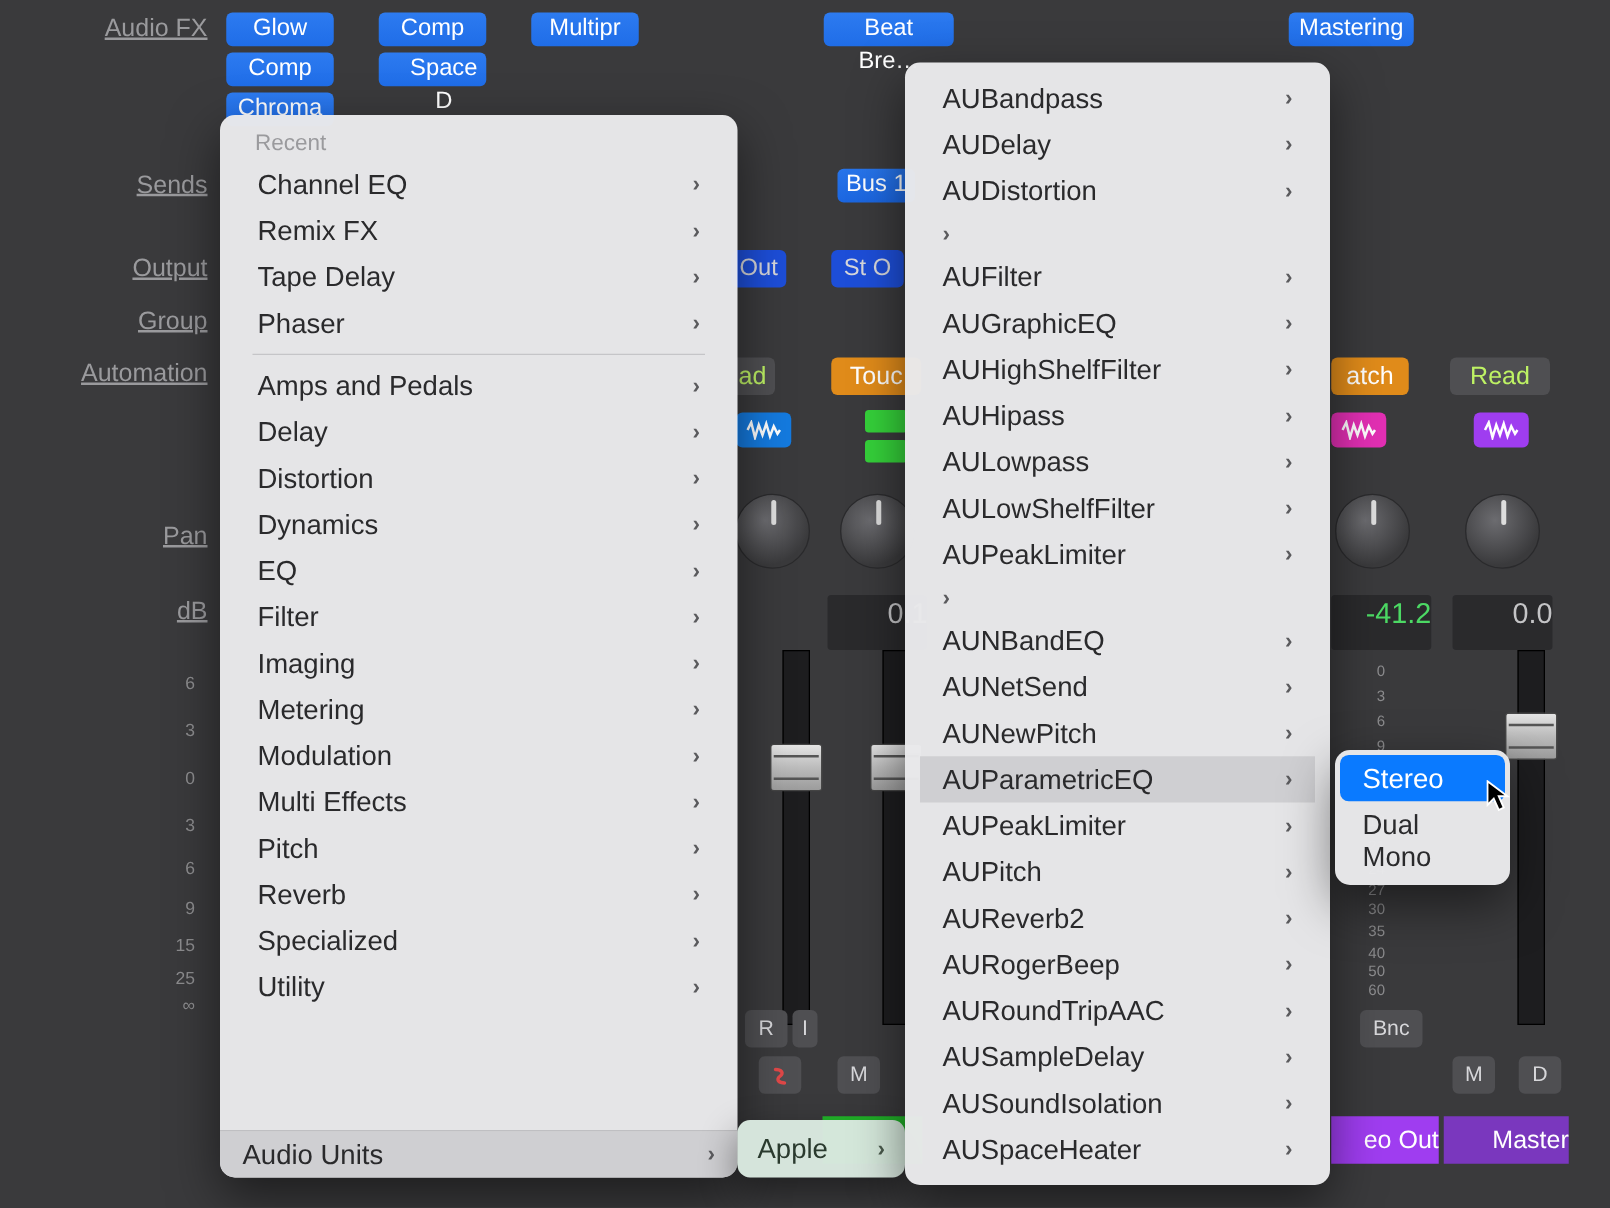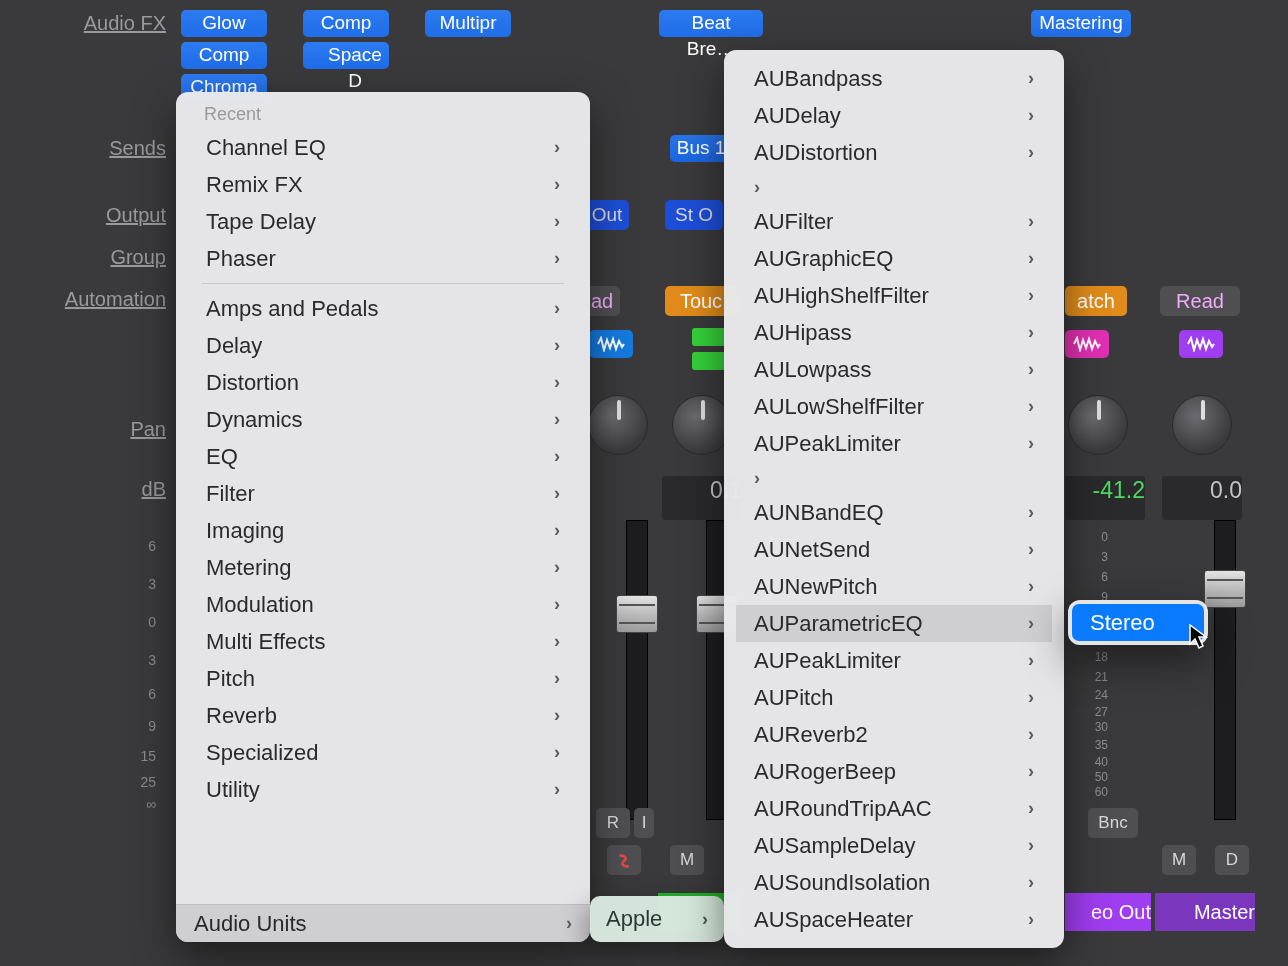--- a/index.html
+++ b/index.html
@@ -42,21 +42,21 @@
     color: #d7d7da;
     font-size: 19px; line-height: 30px; text-align: center;
     border-radius: 5px;
   }
   .auto-chip {
     position: absolute;
     height: 30px;
     font-size: 20px; line-height: 30px; text-align: center;
     border-radius: 5px;
   }
-  .auto-read { background: #4f4f52; color:#f0abfc; }
+  .auto-read { background: #4f4f52; color:#bef264; }
   .auto-latch { background: #e08b1a; color:#fff; }
   .auto-touch { background: #e08b1a; color:#fff; }
 
   .wave-chip {
     position:absolute; width:44px; height:28px; border-radius:5px;
     display:flex; align-items:center; justify-content:center;
   }
   .wave-chip svg { width: 28px; height: 16px; }
 
   .knob {
@@ -468,17 +468,20 @@
   <div class="item">
       <span>AUSpaceHeater</span>
       <span class="chev">›</span>
     </div>
 </div>
 
 <div class="popup" style="left:1068px; top:600px; width:140px; padding:4px;">
   <div class="item hi" style="border-radius:7px;">
       <span>Stereo</span>
     </div>
+  <div class="item">
+      <span>Dual Mono</span>
+    </div>
 </div>
 
 <svg class="cursor-arrow" style="left:1189px; top:624px;" viewBox="0 0 20 26">
   <path d="M1 1 L1 20 L6 15 L10 24 L14 22 L10 13 L17 13 Z" fill="#000" stroke="#fff" stroke-width="1.5"></path>
 </svg>
 
 </body></html>

